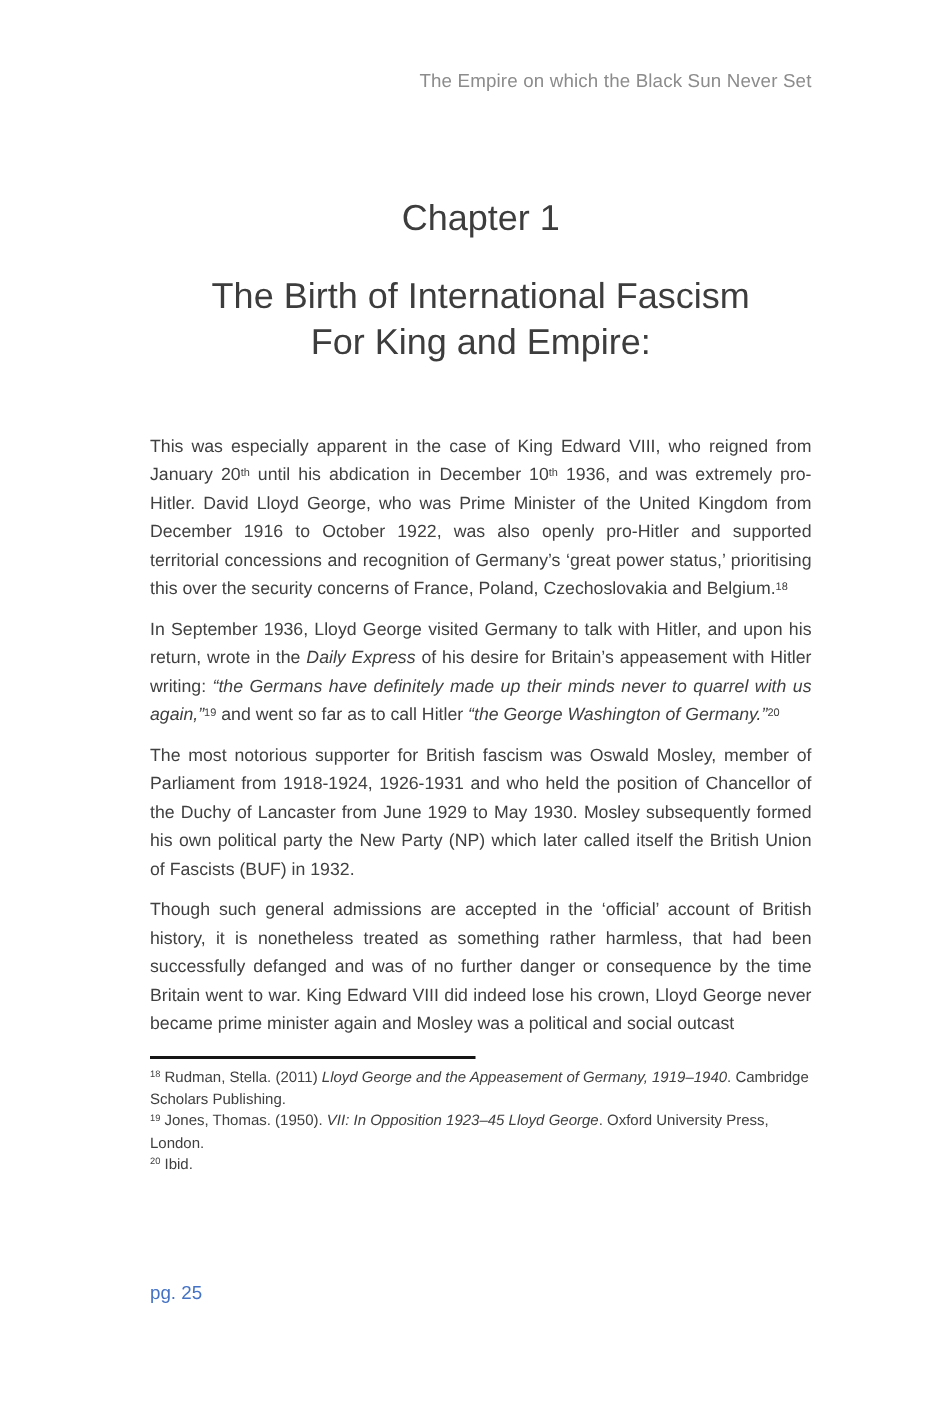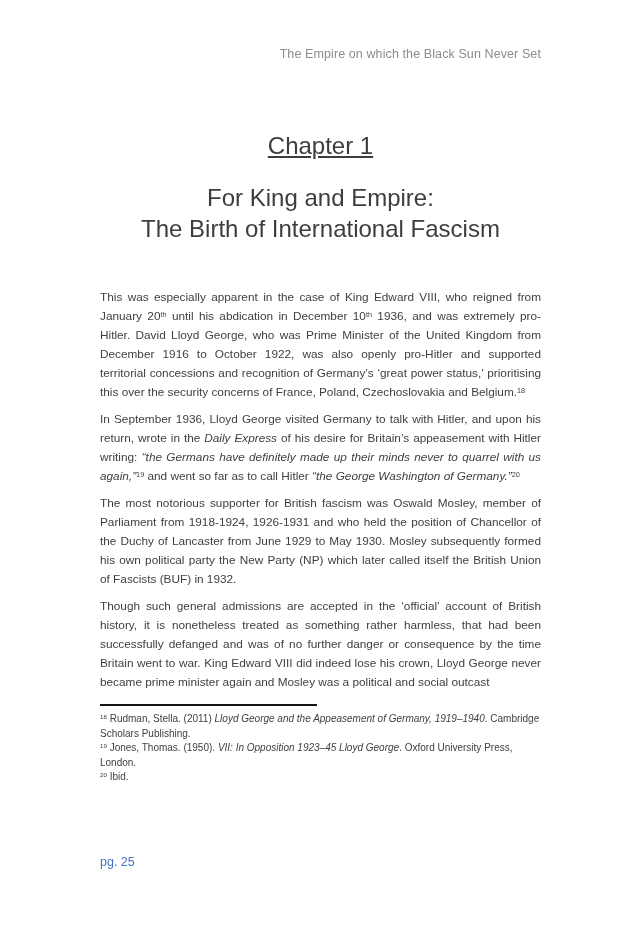--- a/index.html
+++ b/index.html
@@ -34,21 +34,20 @@
     position: absolute;
     top: 131px; left: 100px; width: 441px;
     text-align: center;
     color: #3d3d3d;
   }
   .chapter-heading {
     font-size: 24px;
     font-weight: 400;
     line-height: 30px;
     margin-bottom: 21px;
-    text-decoration: underline;
   }
   .chapter-title {
     font-size: 24px;
     font-weight: 400;
     line-height: 31px;
   }
   
   .body-text {
     position: absolute;
     top: 288px; left: 100px; width: 441px;
@@ -96,22 +95,22 @@
 
 <div class="page">
 
   <div class="running-header">
     <span>The Empire on which the Black Sun Never Set</span>
   </div>
 
   <div class="heading-group">
     <div class="chapter-heading">Chapter 1</div>
     <div class="chapter-title">
+      <div>The Birth of International Fascism</div>
       <div>For King and Empire:</div>
-      <div>The Birth of International Fascism</div>
     </div>
   </div>
 
   <div class="body-text">
     <p class="para"><span>This was especially apparent in the case of King Edward VIII, who reigned from January 20</span><sup>th</sup><span> until his abdication in December 10</span><sup>th</sup><span> 1936, and was extremely pro-Hitler. David Lloyd George, who was Prime Minister of the United Kingdom from December 1916 to October 1922, was also openly pro-Hitler and supported territorial concessions and recognition of Germany’s ‘great power status,’ prioritising this over the security concerns of France, Poland, Czechoslovakia and Belgium.</span><sup>18</sup></p>
     <p class="para"><span>In September 1936, Lloyd George visited Germany to talk with Hitler, and upon his return, wrote in the </span><span class="i">Daily Express</span><span> of his desire for Britain’s appeasement with Hitler writing: </span><span class="i">“the Germans have definitely made up their minds never to quarrel with us again,”</span><sup>19</sup><span> and went so far as to call Hitler </span><span class="i">“the George Washington of Germany.”</span><sup>20</sup></p>
     <p class="para"><span>The most notorious supporter for British fascism was Oswald Mosley, member of Parliament from 1918-1924, 1926-1931 and who held the position of Chancellor of the Duchy of Lancaster from June 1929 to May 1930. Mosley subsequently formed his own political party the New Party (NP) which later called itself the British Union of Fascists (BUF) in 1932.</span></p>
     <p class="para"><span>Though such general admissions are accepted in the ‘official’ account of British history, it is nonetheless treated as something rather harmless, that had been successfully defanged and was of no further danger or consequence by the time Britain went to war. King Edward VIII did indeed lose his crown, Lloyd George never became prime minister again and Mosley was a political and social outcast</span></p>
 
     <div class="footnotes">

